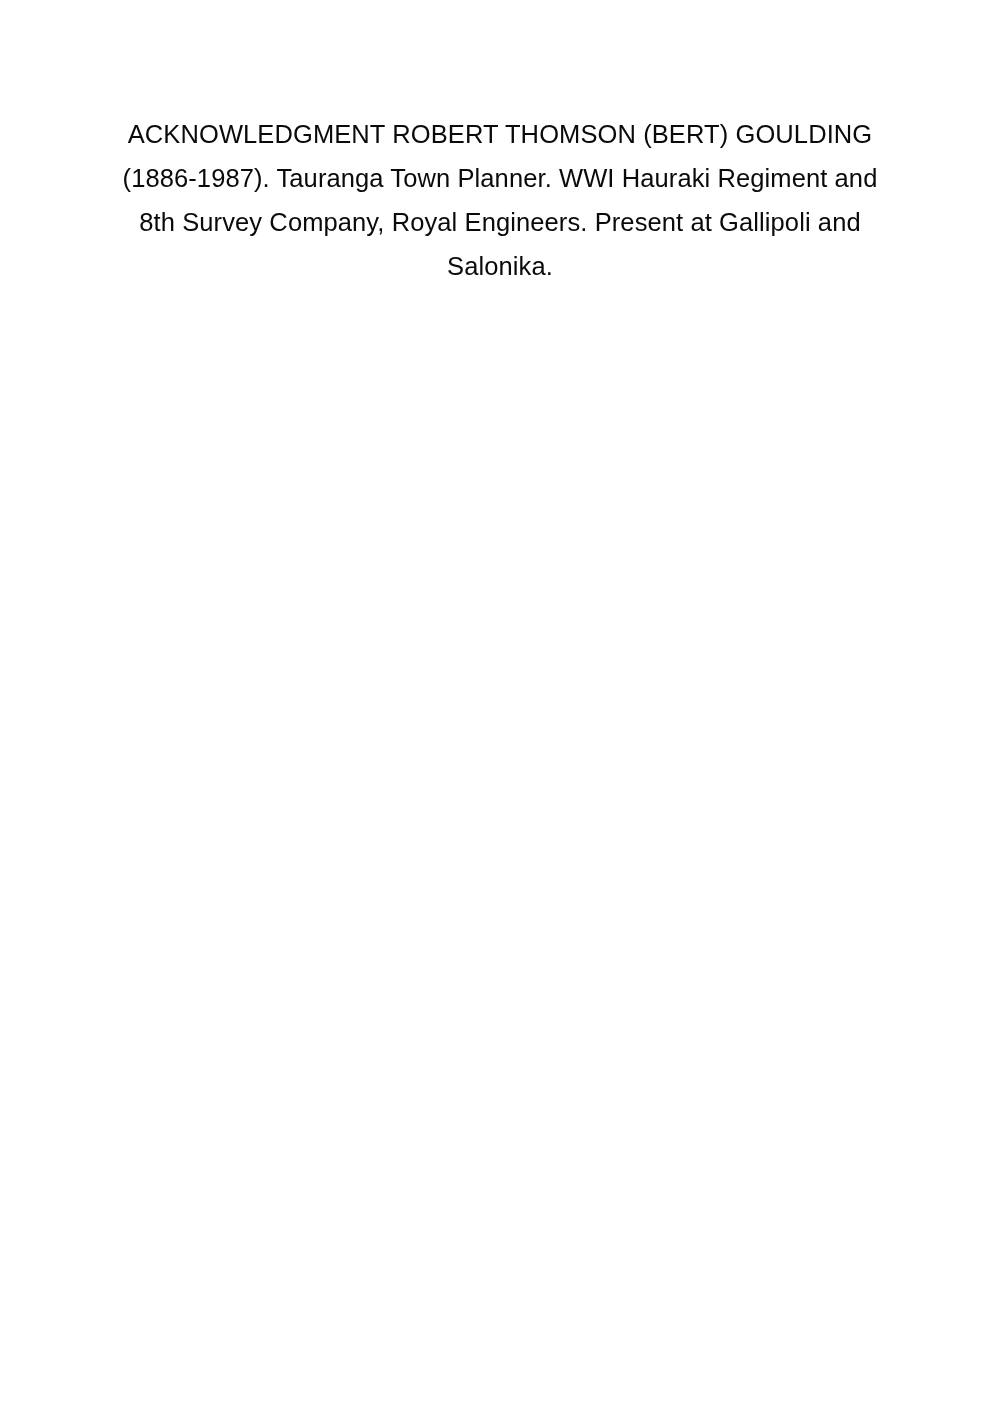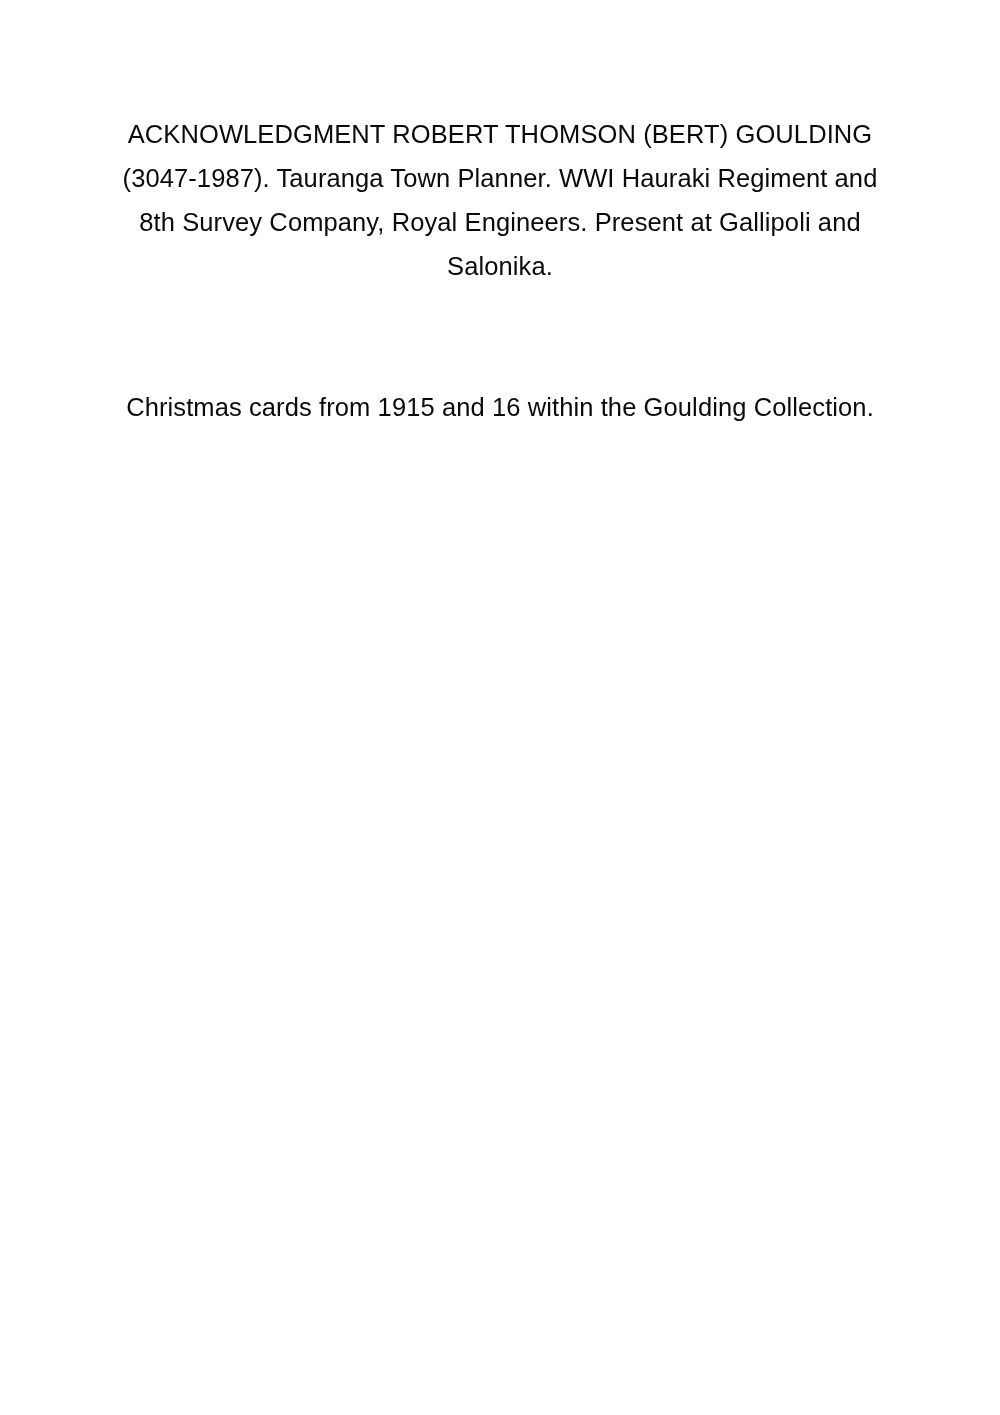--- a/index.html
+++ b/index.html
@@ -44,17 +44,16 @@
   }
   .para.second {
     line-height: 44px;
   }
 </style>
 </head>
 <body>
 
 <div class="page">
   <div class="content">
-    <p class="para first">ACKNOWLEDGMENT ROBERT THOMSON (BERT) GOULDING (3047-1987). Tauranga Town Planner. WWI Hauraki Regiment and 8th Survey Company, Royal Engineers. Present at Gallipoli and Salonika.</p>
+    <p class="para first">ACKNOWLEDGMENT ROBERT THOMSON (BERT) GOULDING (1886-1987). Tauranga Town Planner. WWI Hauraki Regiment and 8th Survey Company, Royal Engineers. Present at Gallipoli and Salonika.</p>
     <div class="para-gap"></div>
-    <p class="para second">Christmas cards from 1915 and 16 within the Goulding Collection.</p>
   </div>
 </div>
 
 </body></html>

